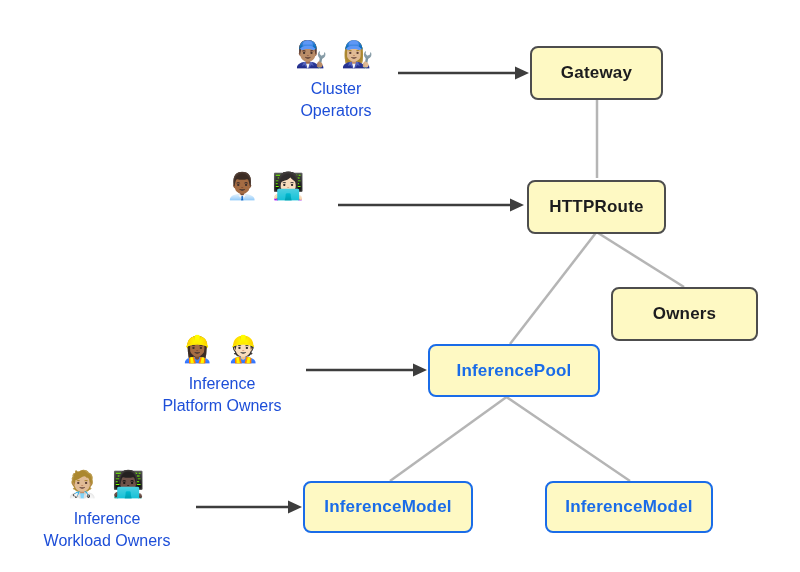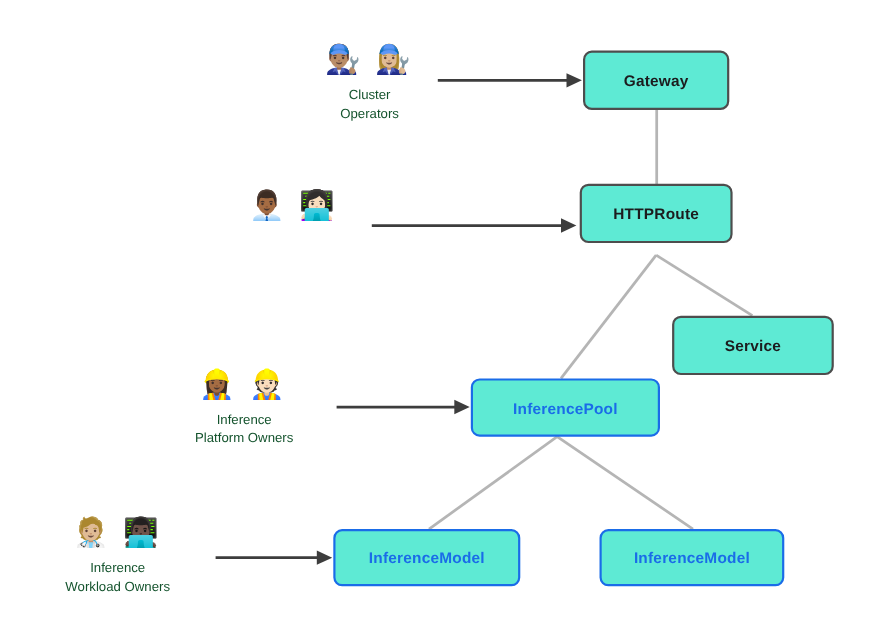--- a/index.html
+++ b/index.html
@@ -39,24 +39,24 @@
   }
   .arrow-head {
     fill: var(--arrow-dark);
     stroke: none;
   }
   .node {
     position: absolute;
     display: flex;
     align-items: center;
     justify-content: center;
-    background: #5eead4;
+    background: #fef9c3;
     border: 2px solid var(--node-border-dark);
     border-radius: 8px;
-    font-size: 14px;
+    font-size: 17px;
     font-weight: bold;
     color: var(--node-text-dark);
     letter-spacing: 0.2px;
   }
   .node.blue {
     border-color: var(--node-blue);
     color: var(--node-blue);
   }
   .actor {
     position: absolute;
@@ -65,23 +65,23 @@
   }
   .actor-emoji {
     display: block;
     font-size: 26px;
     line-height: 32px;
     letter-spacing: 3px;
     margin-bottom: 8px;
   }
   .actor-label {
     display: block;
-    font-size: 12px;
+    font-size: 16px;
     line-height: 1.4;
-    color: #14532d;
+    color: #1d4ed8;
     white-space: pre-line;
   }
 </style>
 </head>
 <body>
 
 <div class="canvas">
 
   <svg class="edge-layer" viewBox="0 0 800 572" xmlns="http://www.w3.org/2000/svg">
 
@@ -106,26 +106,26 @@
     <g>
       <line class="arrow-shaft" x1="196" y1="507" x2="289" y2="507"></line>
       <polygon class="arrow-head" points="302,507 288,500.5 288,513.5"></polygon>
     </g>
   </svg>
 
   <div class="node" style="left:530px; top:46px; width:133px; height:54px;">
     <span>Gateway</span>
   </div>
 
-  <div class="node" style="left:527px; top:167px; width:139px; height:54px;">
+  <div class="node" style="left:527px; top:180px; width:139px; height:54px;">
     <span>HTTPRoute</span>
   </div>
 
   <div class="node" style="left:611px; top:287px; width:147px; height:54px;">
-    <span>Service</span>
+    <span>Owners</span>
   </div>
 
   <div class="node blue" style="left:428px; top:344px; width:172px; height:53px;">
     <span>InferencePool</span>
   </div>
 
   <div class="node blue" style="left:303px; top:481px; width:170px; height:52px;">
     <span>InferenceModel</span>
   </div>
 

